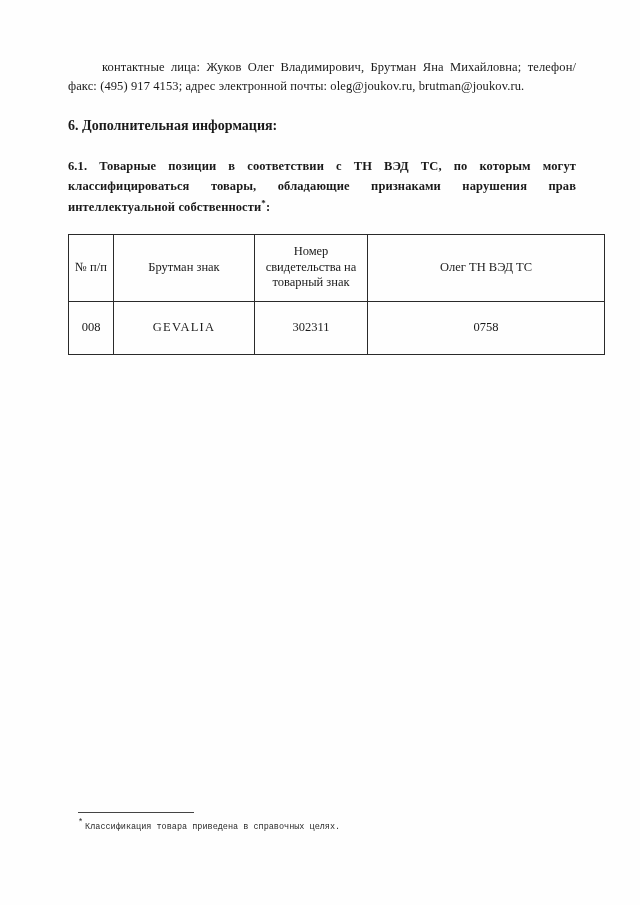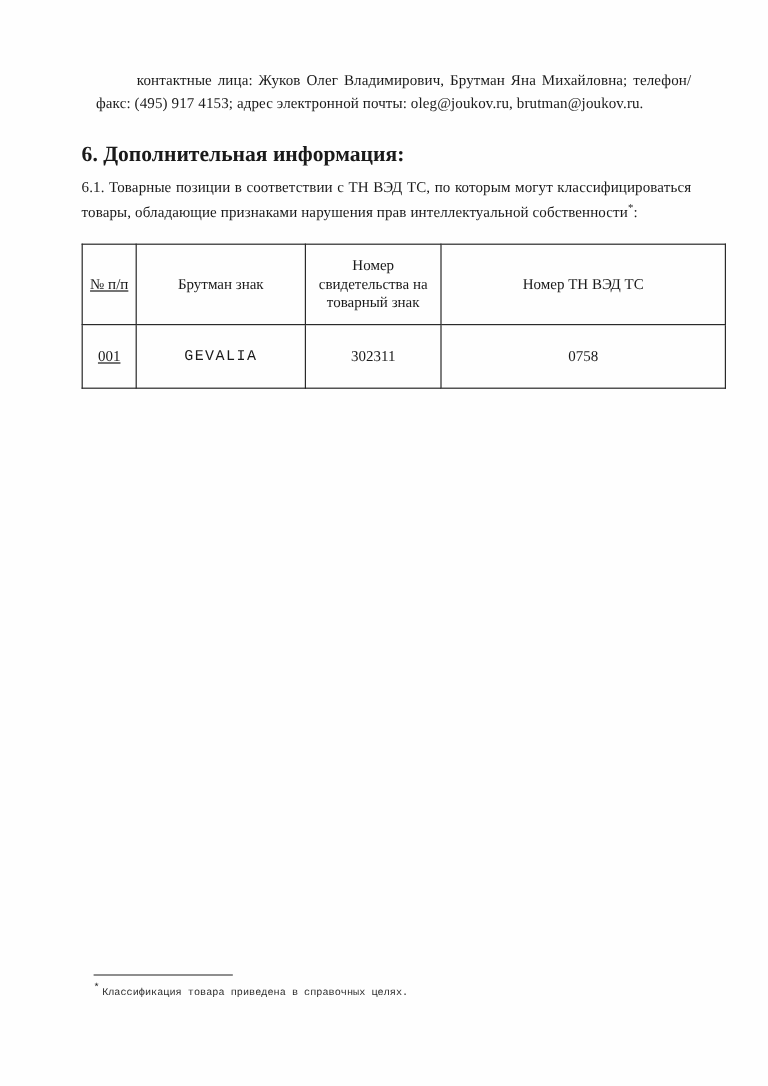--- a/index.html
+++ b/index.html
@@ -30,31 +30,30 @@
   }
   .para {
     font-size: 12.5px;
     line-height: 1.55;
     text-align: justify;
     margin: 0 0 2px 0;
     letter-spacing: 0.1px;
   }
   .para.indent {
     text-indent: 34px;
-    margin-left: 12px;
   }
   .section-head {
-    font-size: 18px;
+    font-size: 14px;
     font-weight: bold;
-    margin: 18px 0 4px 0;
+    margin: 18px 0 20px 0;
     line-height: 1.5;
   }
   .section-body {
     font-size: 12.5px;
-    font-weight: normal;
+    font-weight: bold;
     text-align: justify;
     line-height: 1.62;
     margin: 0;
     letter-spacing: 0.1px;
   }
   .sup {
     font-size: 9px;
     vertical-align: super;
   }
   table.goods {
@@ -71,26 +70,26 @@
     vertical-align: middle;
     padding: 4px 3px;
   }
   table.goods th {
     height: 58px;
     line-height: 1.25;
   }
   table.goods td {
     height: 44px;
   }
-  .col-np { width: 38px; text-decoration: underline; }
+  .col-np { width: 38px; }
   .col-tz { width: 134px; }
   .col-nom { width: 106px; }
   .col-kod { width: 230px; }
   .brandcell {
-    font-family: Liberation Mono, monospace;
+    font-family: Liberation Serif, serif;
     font-weight: bold;
     font-size: 21px;
     letter-spacing: 1.2px;
   }
   .footnote-rule {
     position: absolute;
     left: 78px;
     top: 812px;
     width: 116px;
     height: 0;
@@ -124,26 +123,26 @@
     <div class="section-head">6. Дополнительная информация:</div>
 
     <p class="section-body"><span>6.1. Товарные позиции в соответствии с ТН ВЭД ТС, по которым могут классифицироваться товары, обладающие признаками нарушения прав интеллектуальной собственности</span><span class="sup">*</span><span>:</span></p>
 
     <table class="goods">
       <thead>
         <tr>
           <th class="col-np">№ п/п</th>
           <th class="col-tz">Брутман знак</th>
           <th class="col-nom">Номер свидетельства на товарный знак</th>
-          <th class="col-kod">Номер ТН ВЭД ТС</th>
+          <th class="col-kod">Олег ТН ВЭД ТС</th>
         </tr>
       </thead>
       <tbody>
         <tr>
-          <td class="col-np">001</td>
+          <td class="col-np">008</td>
           <td class="col-tz brandcell">GEVALIA</td>
           <td class="col-nom">302311</td>
           <td class="col-kod">0758</td>
         </tr>
       </tbody>
     </table>
 
   </div>
 
   <div class="footnote-rule"></div>

